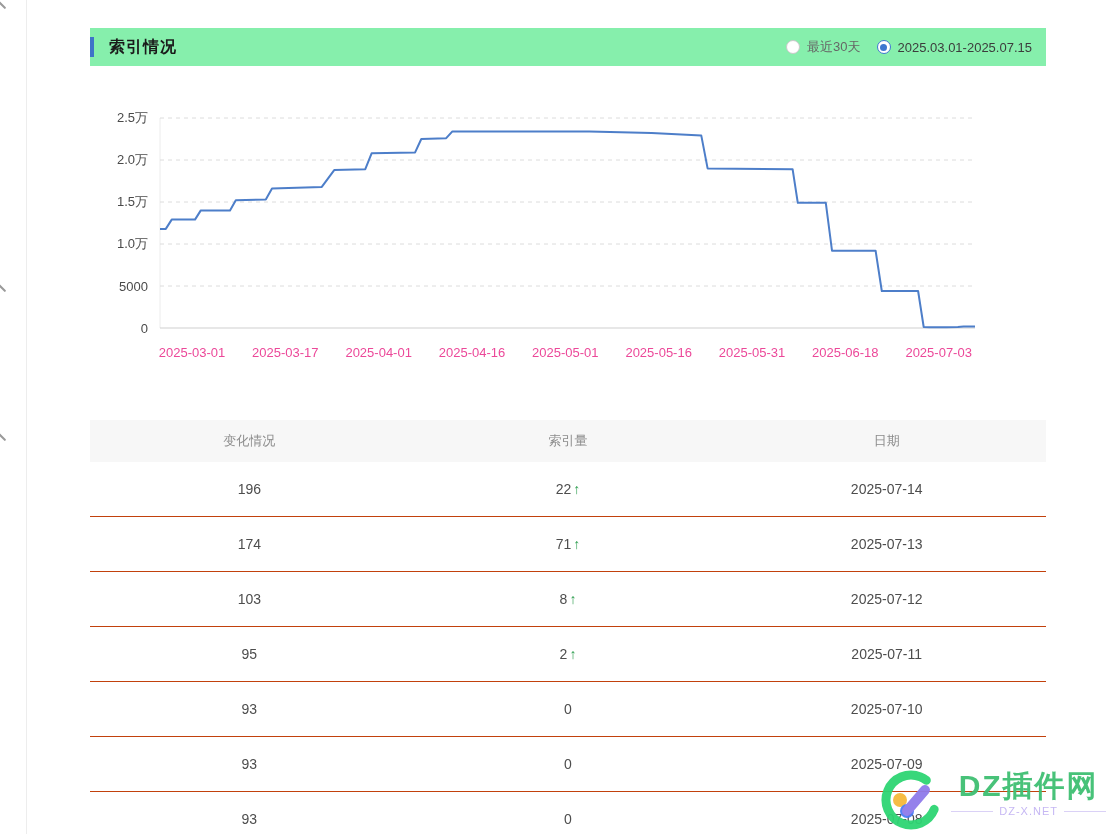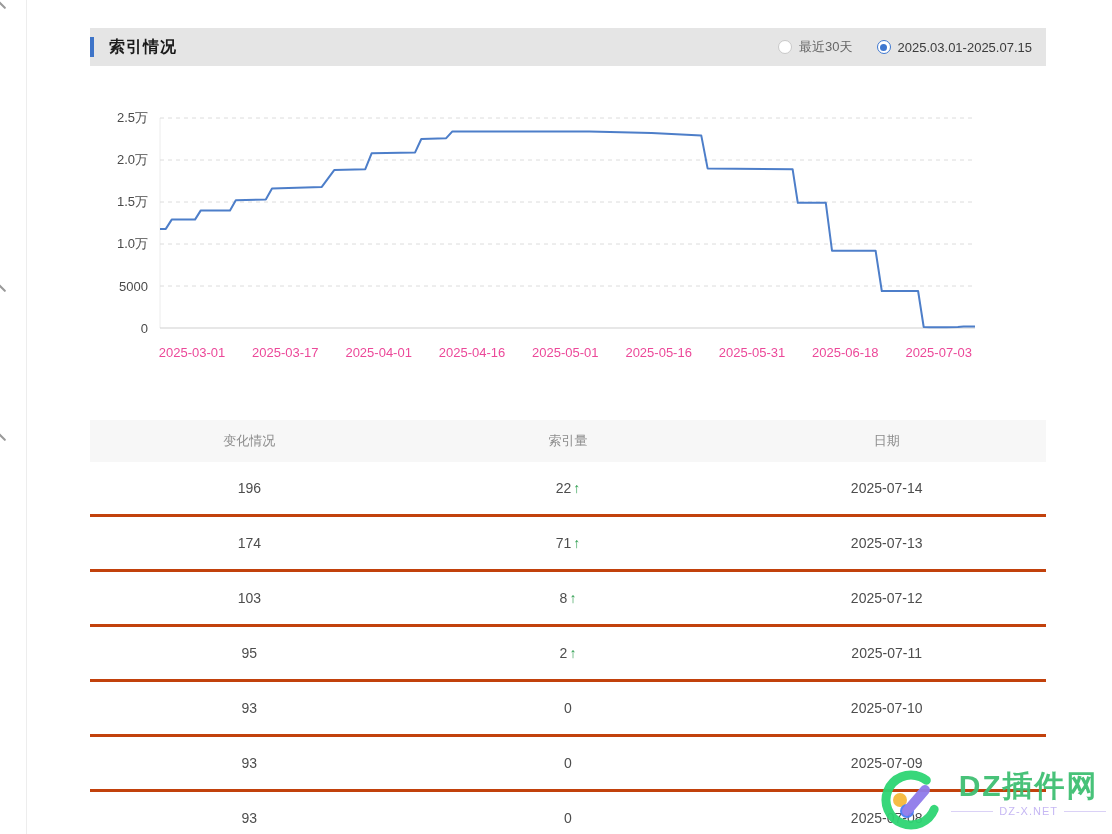--- a/index.html
+++ b/index.html
@@ -5,24 +5,24 @@
   * { margin:0; padding:0; box-sizing:border-box; }
   html,body { width:1112px; height:834px; background:#fff; overflow:hidden;
               font-family:"Liberation Sans", sans-serif; position:relative; }
 
   .left-divider { position:absolute; left:26px; top:0; height:834px; width:1px; background:#ededed; }
   .edge-mark { position:absolute; left:-3px; width:10px; height:2px; background:#9a9a9a;
                transform:rotate(45deg); border-radius:1px; }
 
   
   .panel-header { position:absolute; left:90px; top:28px; width:956px; height:38px;
-                  background:#e5e5e5; display:flex; align-items:center; }
+                  background:#86efac; display:flex; align-items:center; }
   .accent-bar { width:4px; height:20px; margin-right:15px; }
   .panel-title { font-size:16px; font-weight:bold; color:#1a1a1a; letter-spacing:1px; }
-  .range-group { margin-left:auto; display:flex; align-items:center; gap:24px;
+  .range-group { margin-left:auto; display:flex; align-items:center; gap:16px;
                  padding-right:14px; font-size:13px; }
   .radio-option { display:flex; align-items:center; gap:7px; cursor:pointer; color:#666; }
   .radio-option.selected { color:#3c3c3c;align-items:center; }
   .radio-circle { width:14px; height:14px; border-radius:50%; border:1px solid #c9c9c9;
                   background:#fff; display:flex; align-items:center; justify-content:center; }
   .radio-option.selected .radio-circle { border-color:#3e77d0; }
   .radio-dot { width:7px; height:7px; border-radius:50%; }
 
   
   .chart { position:absolute; left:90px; top:105px; width:956px; height:270px; }
@@ -30,21 +30,21 @@
   .y-label { position:absolute; width:58px; text-align:right; font-size:13px; color:#4a4a4a;
              transform:translateY(-50%); }
   .x-label { position:absolute; top:240px; transform:translateX(-50%); font-size:13px;
              color:#ec4899; white-space:nowrap;margin-left:32px; }
 
   
   .data-table { position:absolute; left:90px; top:420px; width:956px; }
   .table-header { display:grid; grid-template-columns:1fr 1fr 1fr; height:42px; background:#f7f7f7;
                   align-items:center; text-align:center; color:#8c8c8c; font-size:13px; }
   .table-row { display:grid; grid-template-columns:1fr 1fr 1fr; height:55px; align-items:center;
-               text-align:center; color:#4d4d4d; font-size:14px; border-bottom:3px solid #c2410c;
+               text-align:center; color:#4d4d4d; font-size:14px; border-bottom:1px solid #c2410c;
                background:#fff; }
   .change-cell .up-arrow { font-weight:bold; margin-left:2px; }
 
   
   .watermark { position:absolute; right:6px; bottom:2px; display:flex; 
                gap:8px; opacity:0.95; }
   .wm-text { display:flex; flex-direction:column; align-items:center; }
   .wm-name { font-size:30px; font-weight:600; letter-spacing:2px; line-height:1.2; }
   .wm-sub { font-size:11px; letter-spacing:1px; display:flex; align-items:center; gap:6px; margin-top:1px; }
   .wm-dash { width:42px; height:1px; }

